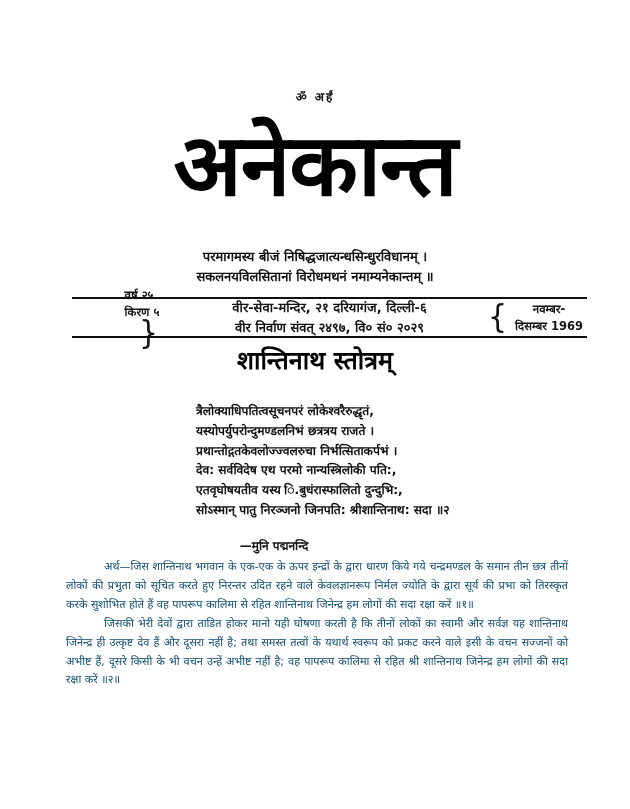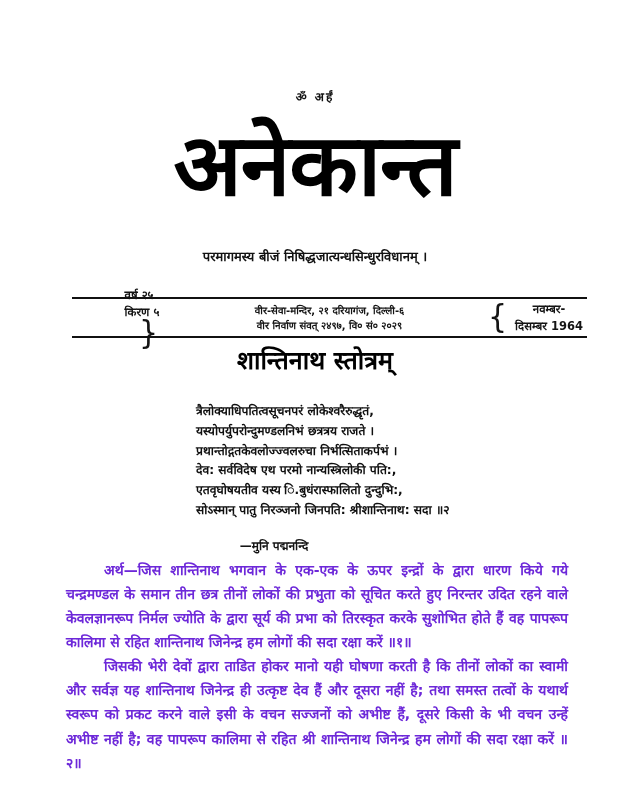--- a/index.html
+++ b/index.html
@@ -99,21 +99,21 @@
     font-size: 30px;
     line-height: 1;
     font-weight: 400;
     margin-left: 13px;
     margin-top: -2px;
     transform: scaleY(1.05);
   }
   .issue-center {
     flex: 1;
     text-align: center;
-    font-size: 10px;
+    font-size: 13px;
     font-weight: 700;
     line-height: 1.5;
     white-space: nowrap;
   }
   .issue-right {
     width: 132px;
     display: flex;
     align-items: center;
     justify-content: flex-end;
     padding-right: 4px;
@@ -171,24 +171,24 @@
     font-weight: 700;
     margin-left: 19px;
   }
 
   
   .prose {
     position: absolute;
     top: 558px;
     left: 66px;
     width: 502px;
-    font-size: 14px;
+    font-size: 11px;
     line-height: 1.72;
-    font-weight: 700;
-    color: #6d28d9;
+    font-weight: 400;
+    color: #0c4a6e;
     text-align: justify;
     text-justify: inter-word;
   }
   .prose p {
     margin: 0 0 0 0;
     text-indent: 38px;
   }
   .prose p + p {
     margin-top: 0px;
   }
@@ -197,41 +197,42 @@
 <body>
 
 <div class="page">
 
   <div class="invocation">ॐ अर्हं</div>
 
   <div class="masthead">अनेकान्त</div>
 
   <div class="epigraph">
     <div>परमागमस्य बीजं  निषिद्धजात्यन्धसिन्धुरविधानम् ।</div>
+    <div>सकलनयविलसितानां विरोधमथनं नमाम्यनेकान्तम् ॥</div>
   </div>
 
   <div class="issue-bar">
     <div class="issue-left">
       <div class="lines">
         <div>वर्ष २५</div>
         <div>किरण ५</div>
       </div>
       <div class="brace">}</div>
     </div>
 
     <div class="issue-center">
       <div>वीर-सेवा-मन्दिर, २१ दरियागंज, दिल्ली-६</div>
       <div>वीर निर्वाण संवत् २४९७, वि० सं० २०२९</div>
     </div>
 
     <div class="issue-right">
       <div class="brace">{</div>
       <div class="lines">
         <div>नवम्बर-</div>
-        <div>दिसम्बर 1964</div>
+        <div>दिसम्बर 1969</div>
       </div>
     </div>
   </div>
 
   <div class="article-title">शान्तिनाथ स्तोत्रम्</div>
 
   <div class="verses">
     <div class="vline">त्रैलोक्याधिपतित्वसूचनपरं   लोकेश्वरैरुद्धृतं,</div>
     <div class="vline">यस्योपर्युपरोन्दुमण्डलनिभं   छत्रत्रय   राजते ।</div>
     <div class="vline">प्रथान्तोद्गतकेवलोज्ज्वलरुचा   निर्भत्सिताकर्पभं ।</div>

